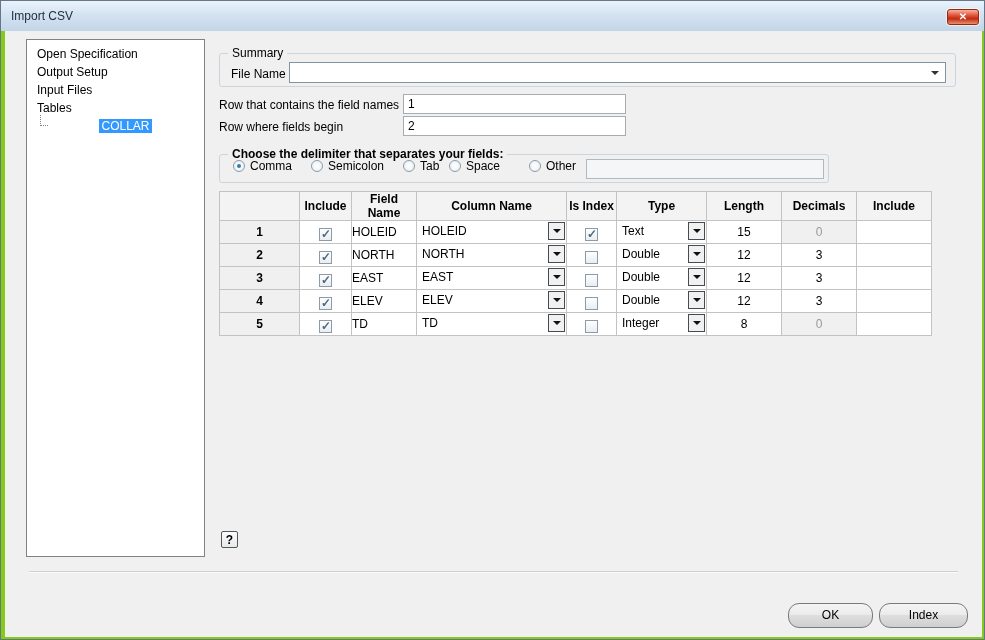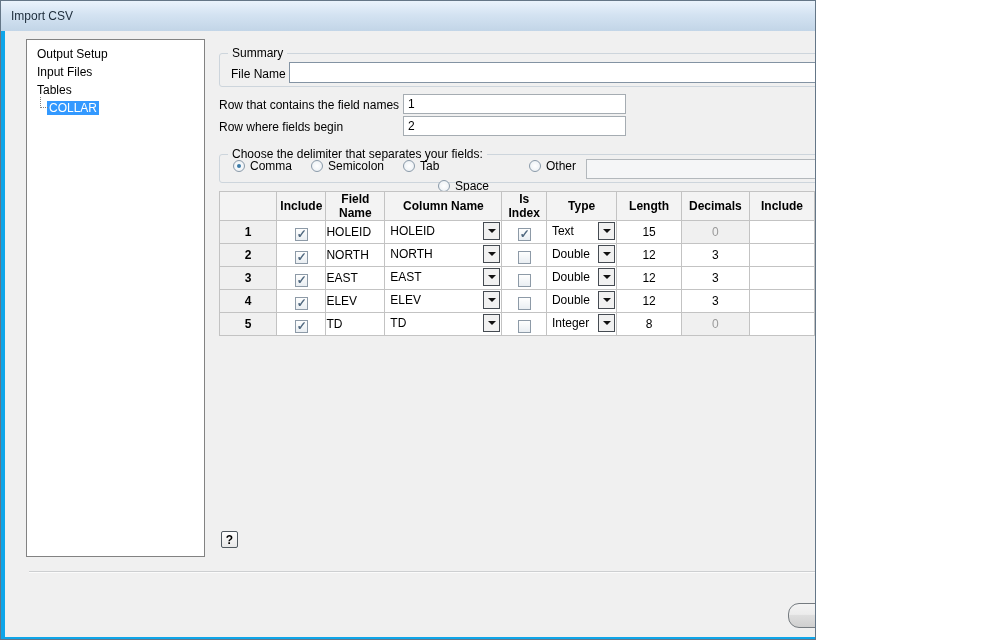--- a/index.html
+++ b/index.html
@@ -1,51 +1,51 @@
 <!DOCTYPE html>
 <html><head>
 <meta charset="utf-8">
 <style>
   * { margin:0; padding:0; box-sizing:border-box; }
   html,body { width:985px; height:640px; }
   body { font-family:"Liberation Sans", sans-serif; font-size:12px; color:#000; background:#fff; }
 
-  .window { position:relative; width:816px; height:640px; background:#0ea5e9;
+  .window { position:relative; width:985px; height:640px; background:#84cc16;
             border:1px solid #647687; overflow:hidden; }
 
   
   .titlebar { position:absolute; left:0; top:0; width:100%; height:30px;
               background:linear-gradient(#eaf3fc,#d4e3f2 45%,#c2d5e7); }
   .title { position:absolute; left:10px; top:8px; color:#1c2b3a; }
   .close-btn { position:absolute; left:946px; top:8px; width:32px; height:16px;
                background:linear-gradient(#f6b2a0,#e25c43 35%,#c22c0f 62%,#e8906e);
                border:1px solid #93280f; border-radius:3px; color:#fff; text-align:center;
                line-height:13px; font-size:10px; font-weight:bold; cursor:pointer;
                box-shadow:0 0 0 1px rgba(255,255,255,.55); }
 
   .client { position:absolute; left:4px; top:30px; width:977px; height:606px; background:#f0f0f0; }
 
   
   .sidebar { position:absolute; left:25px; top:38px; width:179px; height:518px;
              background:#fff; border:1px solid #828282; padding-top:5px; }
   .tree-item { position:relative; height:18px; line-height:18px; padding-left:8px;
                white-space:nowrap; cursor:default; }
-  .tree-item.child { padding-left:20px; }
+  .tree-item.child { padding-left:20px;text-align:center; }
   .tree-item .label { padding:0 2px; }
   .tree-item.selected .label { background:#3399ff; color:#fff; }
   .tree-connector { position:absolute; left:13px; top:-2px; width:8px; height:11px;
                     border-left:1px dotted #808080; border-bottom:1px dotted #808080; }
 
   
   .groupbox { position:absolute; border:1px solid #cdd5dc; border-radius:3px; }
   .gb-label { position:absolute; top:-8px; left:8px; background:#f0f0f0; padding:0 4px;
               line-height:14px; white-space:nowrap; }
   #summary-group { left:218px; top:52px; width:737px; height:34px; }
   #delim-group   { left:218px; top:153px; width:610px; height:29px; }
-  #delim-group .gb-label { font-weight:normal; }
+  #delim-group .gb-label { font-weight:bold; }
 
   .static-label { position:absolute; white-space:nowrap; }
   #filename-label { left:230px; top:66px; }
   #rownames-label { left:218px; top:97px; }
   #records-label  { left:218px; top:119px; }
 
   
   .combo { position:absolute; background:#fff; border:1px solid #8393a3; cursor:default; }
   #file-combo { left:288px; top:61px; width:657px; height:21px; }
   .combo-text { position:absolute; left:5px; top:50%; transform:translateY(-50%);
@@ -64,21 +64,21 @@
   
   .radio-opt { position:absolute; top:158px; height:15px; line-height:15px; white-space:nowrap; cursor:default; }
   .radio-circle { display:inline-block; width:12px; height:12px; border:1px solid #8a9aa9;
                   border-radius:50%; background:radial-gradient(#ffffff,#e7edf2);
                   vertical-align:-2px; margin-right:5px; position:relative; }
   .radio-opt.selected .radio-circle::after { content:""; position:absolute; left:3px; top:3px;
                   width:4px; height:4px; border-radius:50%; background:#3b7ba8; }
   #radio-comma     { left:232px; }
   #radio-semicolon { left:310px; }
   #radio-tab       { left:402px; }
-  #radio-space     { left:437px;margin-top:20px; }
+  #radio-space     { left:448px; }
   #radio-other     { left:528px; }
 
   
   #field-table { position:absolute; left:218px; top:190px; border-collapse:collapse;
                  table-layout:fixed; background:#fff; font-size:12px; }
   #field-table th, #field-table td { border:1px solid #c3c3c3; padding:0; height:22px; overflow:hidden; }
   #field-table thead th { height:26px; background:#f3f3f3; font-weight:bold; text-align:center; }
   td.rownum { background:#f0f0f0; font-weight:bold; text-align:center; }
   td.text-cell { padding-left:5px; }
   td.num-cell  { text-align:center; padding-right:6px; }
@@ -119,20 +119,23 @@
   <div class="titlebar">
     <span class="title">Import CSV</span>
     <div class="close-btn">
       <span>✕</span>
     </div>
   </div>
 
   <div class="client"></div>
 
   <div class="sidebar">
+    <div class="tree-item">
+      <span class="label">Open Specification</span>
+    </div>
     <div class="tree-item">
       <span class="label">Output Setup</span>
     </div>
     <div class="tree-item">
       <span class="label">Input Files</span>
     </div>
     <div class="tree-item">
       <span class="label">Tables</span>
     </div>
     <div class="tree-item child selected">

